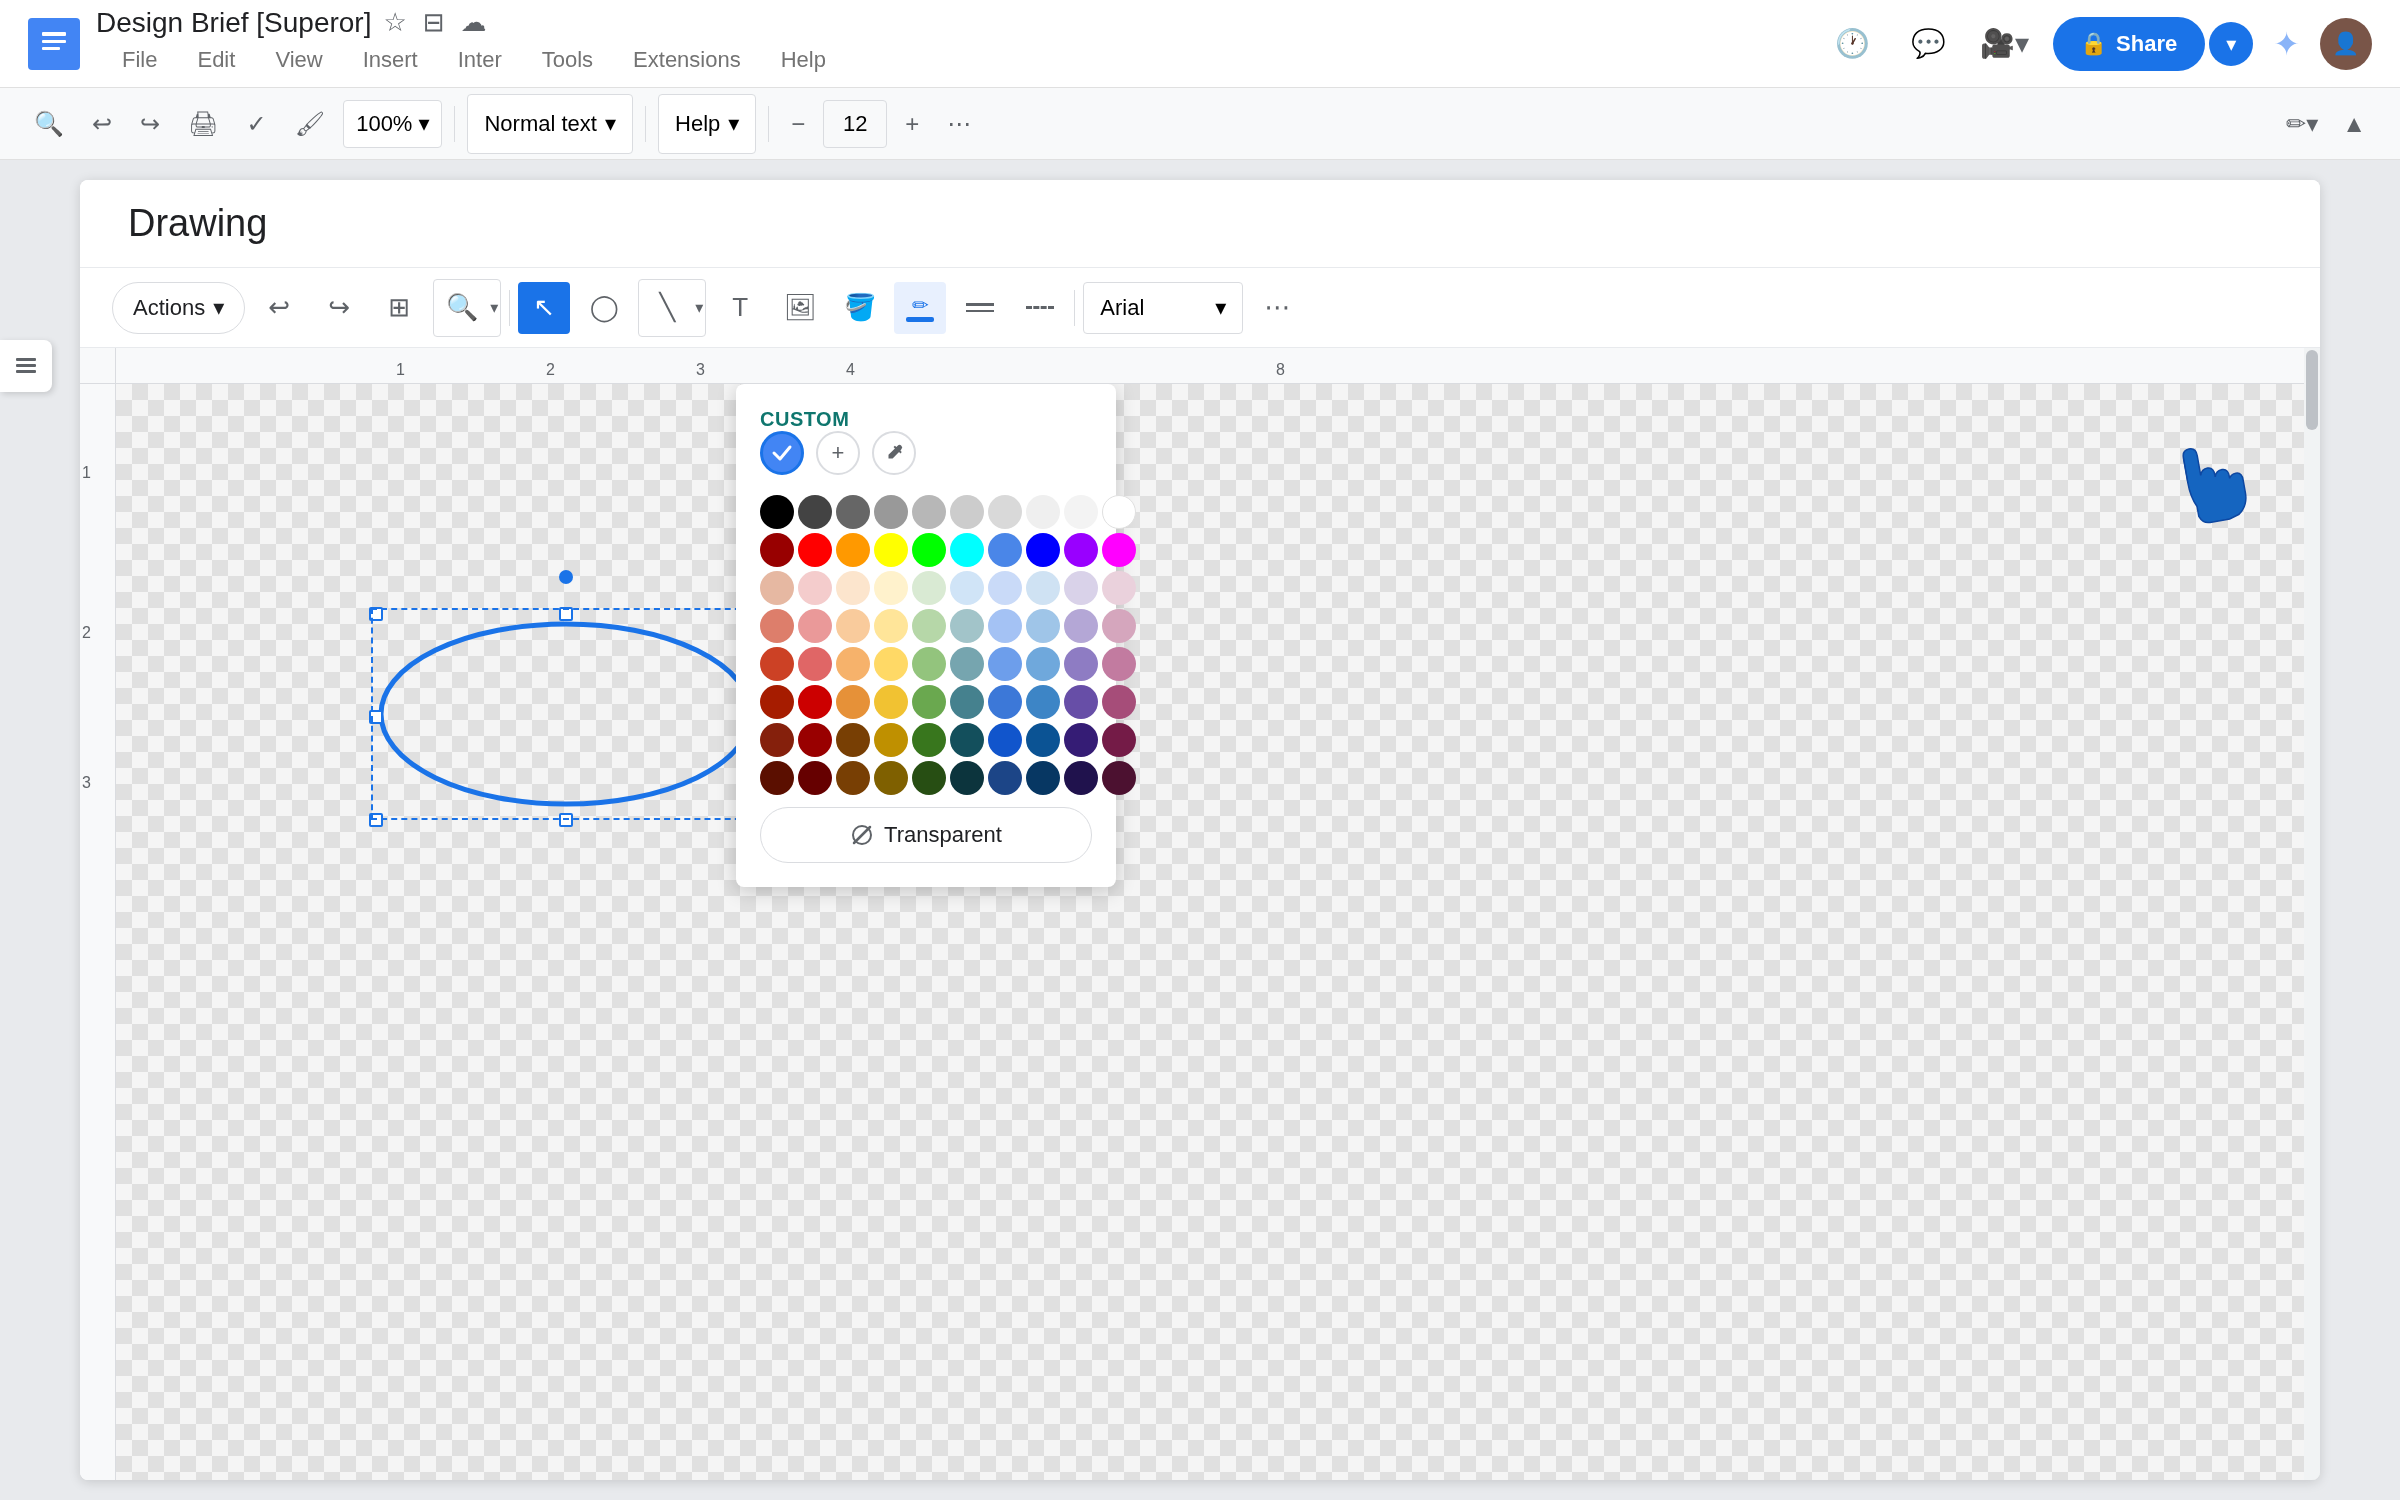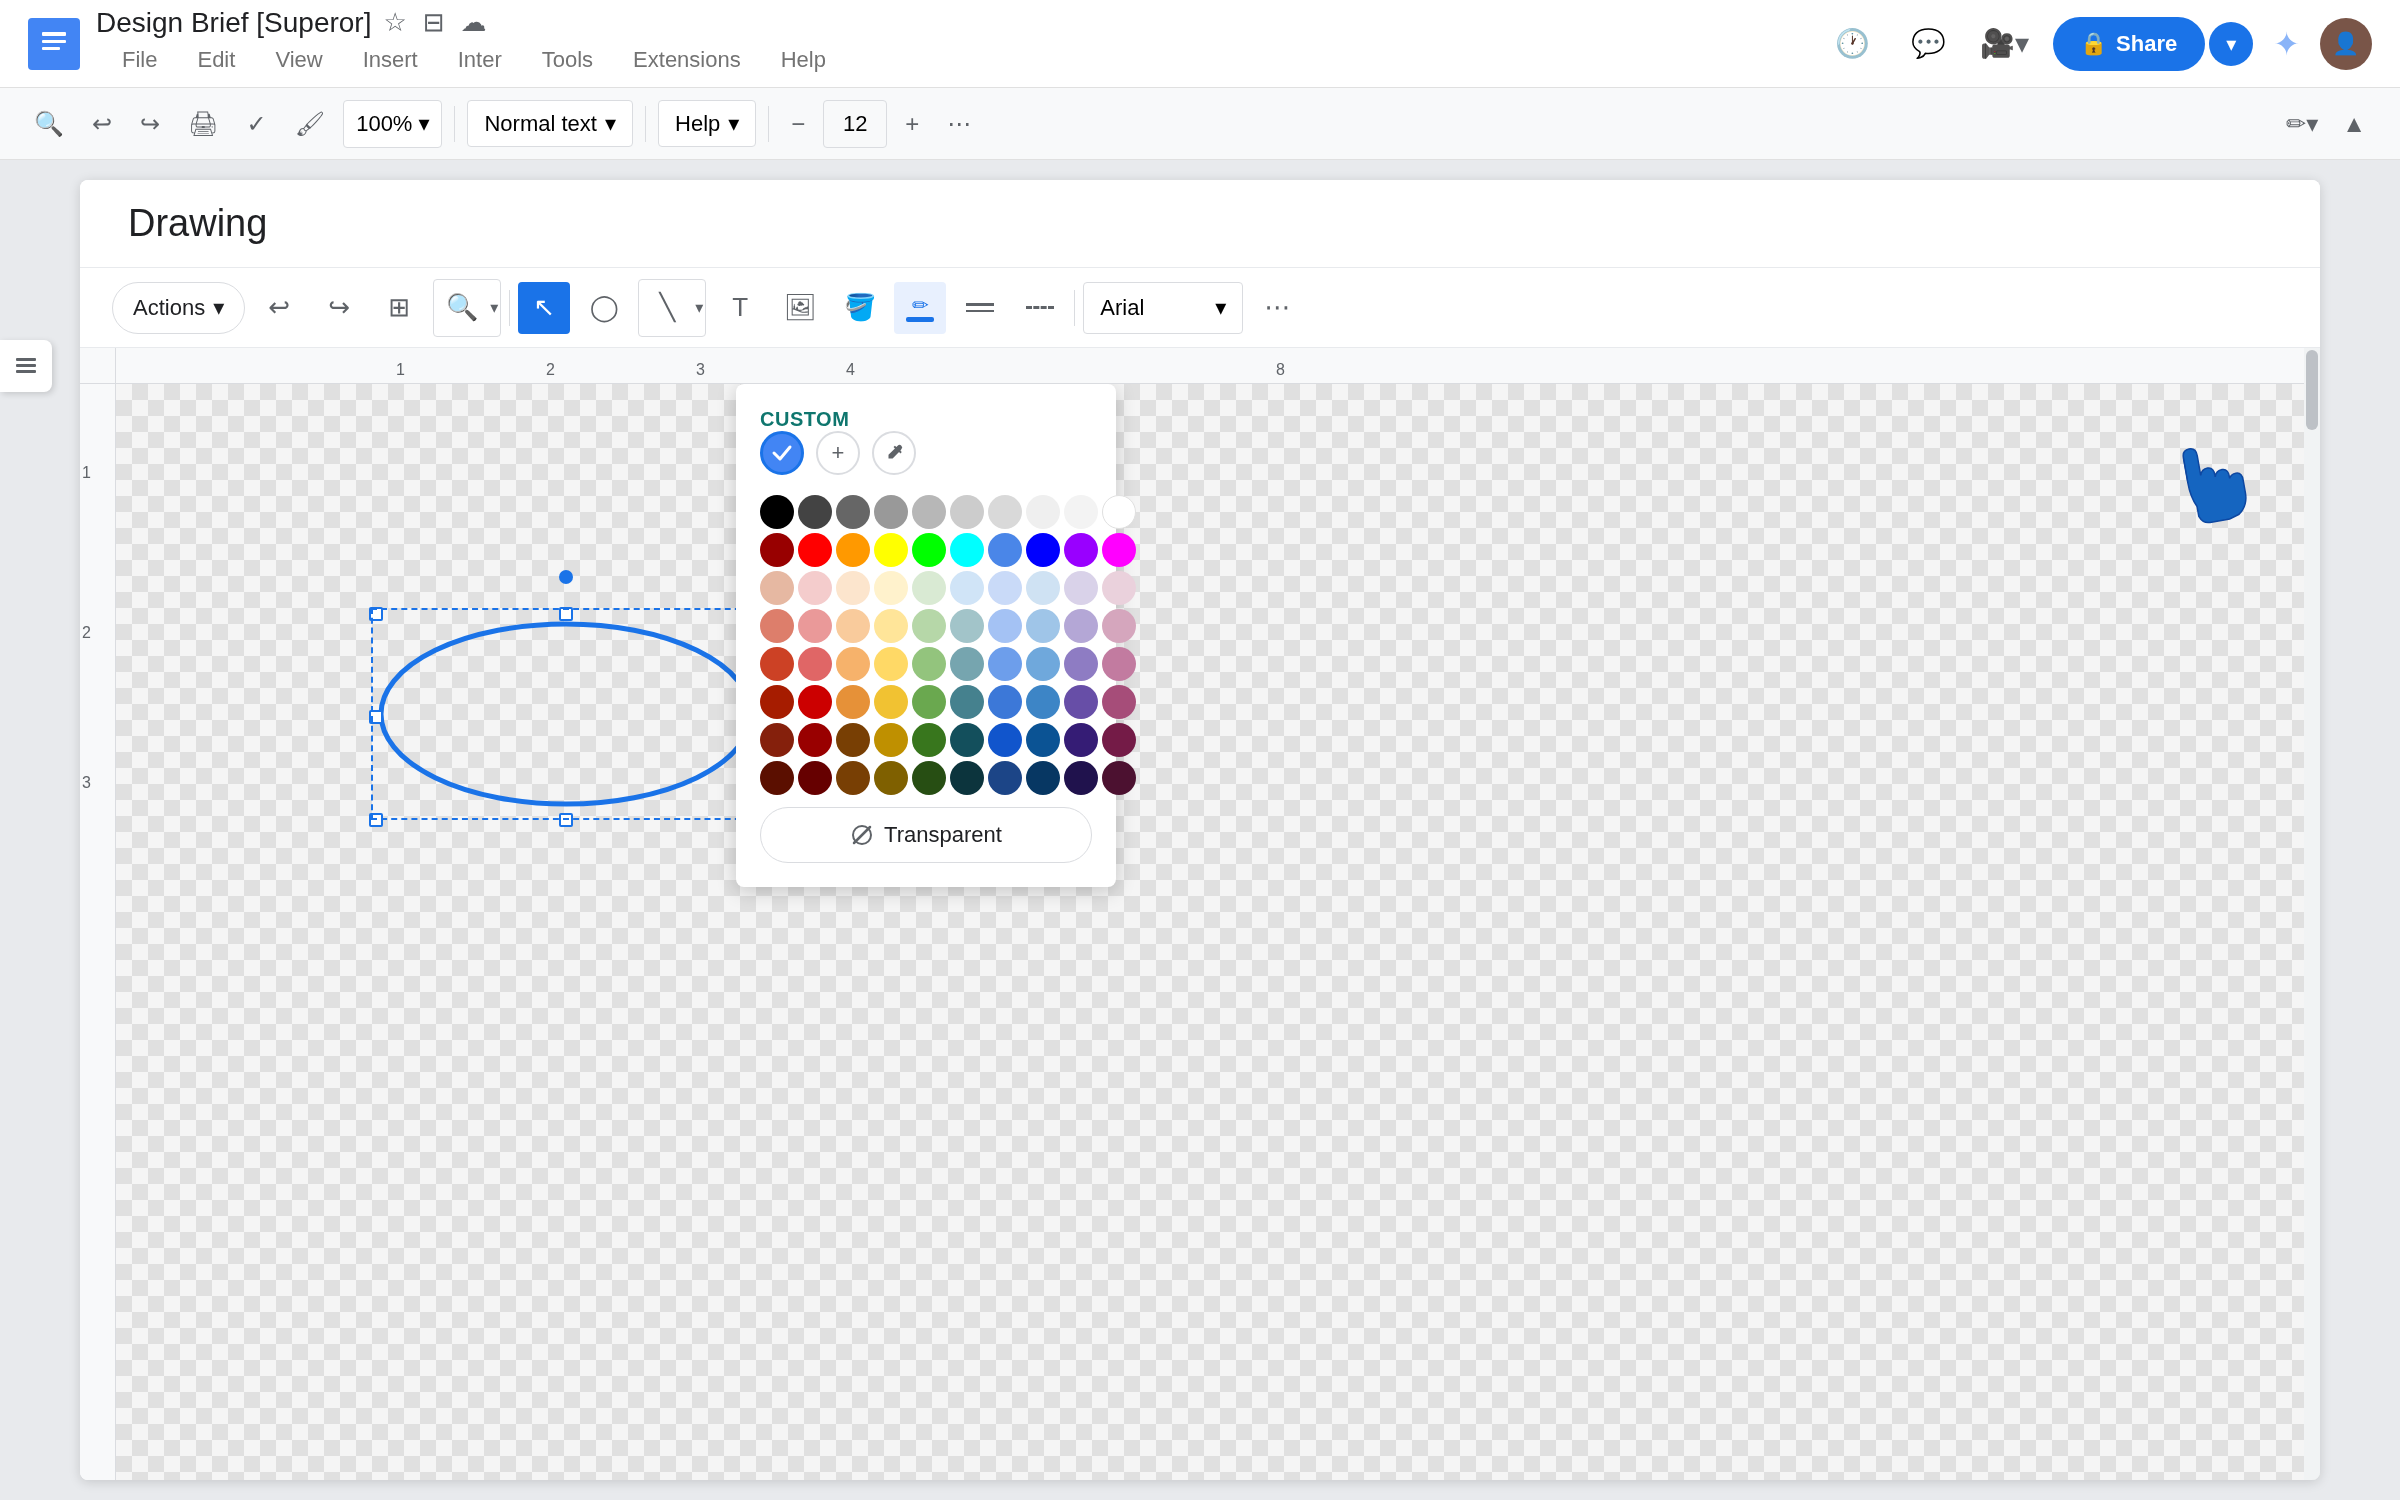--- a/index.html
+++ b/index.html
@@ -33,21 +33,21 @@
     }
     .gemini-icon { color: #8ab4f8; font-size: 32px; cursor: pointer; }
     .avatar { width: 52px; height: 52px; border-radius: 50%; background: #795548; display: flex; align-items: center; justify-content: center; color: white; font-size: 22px; cursor: pointer; overflow: hidden; }
 
     
     .toolbar2 {
       display: flex; align-items: center; height: 72px; background: #f8f9fa;
       padding: 0 24px; gap: 8px; border-bottom: 1px solid #e0e0e0;
     }
     .tb-btn { height: 48px; display: flex; align-items: center; justify-content: center; border-radius: 4px; cursor: pointer; padding: 0 10px; color: #5f6368; font-size: 24px; }
-    .tb-select { height: 47px; border: 1px solid #dadce0; border-radius: 4px; padding: 0 16px; font-size: 22px; background: #fff; cursor: pointer; display: flex; align-items: center; gap: 8px; }
+    .tb-select { height: 60px; border: 1px solid #dadce0; border-radius: 4px; padding: 0 16px; font-size: 22px; background: #fff; cursor: pointer; display: flex; align-items: center; gap: 8px; }
     .tb-separator { width: 1px; height: 36px; background: #dadce0; margin: 0 4px; }
     .zoom-select { height: 48px; border: 1px solid #dadce0; border-radius: 4px; padding: 0 12px; font-size: 22px; background: #fff; display: flex; align-items: center; gap: 6px; cursor: pointer; }
     .font-size-box { width: 64px; height: 48px; border: 1px solid #dadce0; border-radius: 4px; text-align: center; font-size: 22px; display: flex; align-items: center; justify-content: center; }
 
     
     .drawing-header {
       display: flex; align-items: center; justify-content: space-between;
       height: 88px; padding: 0 48px; background: #fff; border-bottom: 1px solid #e8eaed;
     }
     .drawing-title { font-size: 38px; font-weight: 500; color: #202124; }

